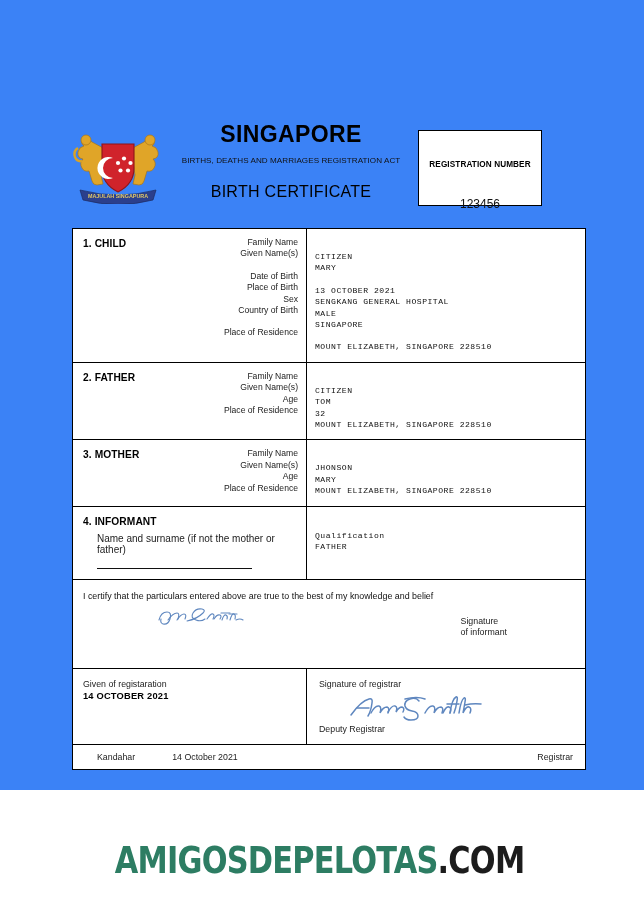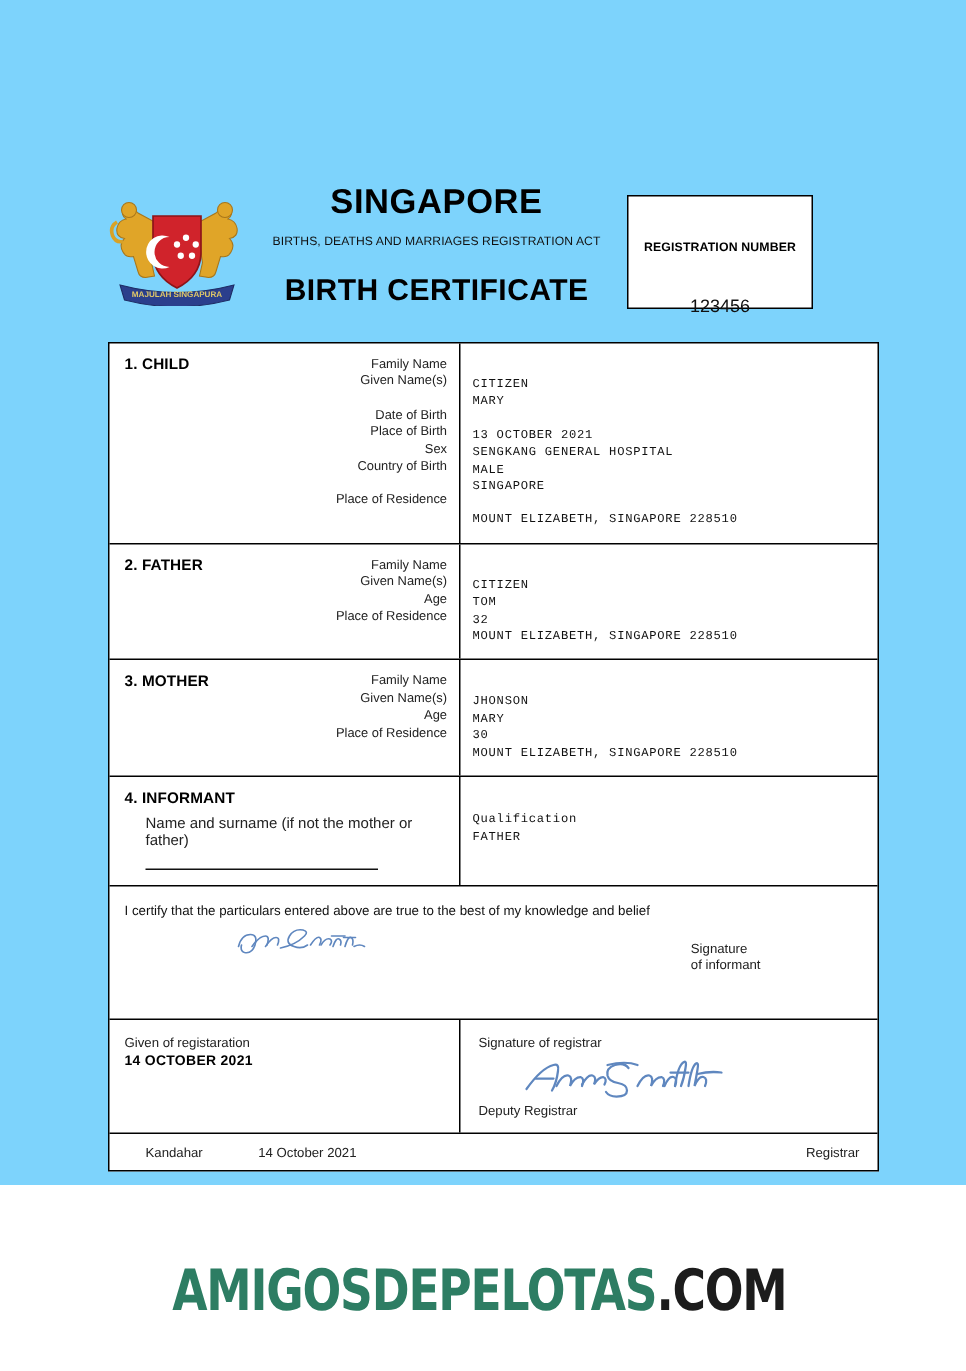--- a/index.html
+++ b/index.html
@@ -13,21 +13,21 @@
     font-family: "Liberation Sans", sans-serif;
     color: #1a1a1a;
     overflow: hidden;
   }
 
   
   #sheet {
     position: absolute;
     left: 0; top: 0;
     width: 644px; height: 790px;
-    background: #7dd3fc;
+    background: #3b82f6;
   }
 
   
   #header {
     position: absolute;
     left: 72px; top: 114px;
     width: 470px; height: 104px;
   }
   #crest {
     position: absolute;
@@ -49,22 +49,22 @@
     color: #000;
   }
   #act-line {
     font-size: 8.1px;
     letter-spacing: 0.05px;
     margin-top: 8px;
     color: #111;
     white-space: nowrap;
   }
   #doc-type {
-    font-size: 20px;
-    font-weight: bold;
+    font-size: 16px;
+    font-weight: normal;
     letter-spacing: 0.3px;
     margin-top: 18px;
     color: #000;
   }
   #regbox {
     position: absolute;
     left: 346px; top: 16px;
     width: 124px; height: 76px;
     border: 1.3px solid #000;
     text-align: center;
@@ -358,21 +358,20 @@
           <div class="lbl">Family Name</div>
           <div class="lbl">Given Name(s)</div>
           <div class="lbl">Age</div>
           <div class="lbl">Place of Residence</div>
         </div>
       </div>
       <div class="col-right">
         <div class="vals" style="margin-top:13px;">
           <div class="val">JHONSON</div>
           <div class="val">MARY</div>
-          <div class="val">30</div>
           <div class="val">MOUNT ELIZABETH, SINGAPORE 228510</div>
         </div>
       </div>
     </div>
 
     <div class="row informant">
       <div class="col-left">
         <div class="section-title">4. INFORMANT</div>
         <div id="informant-sub">Name and surname (if not the mother or father)</div>
         <div id="informant-rule"></div>

